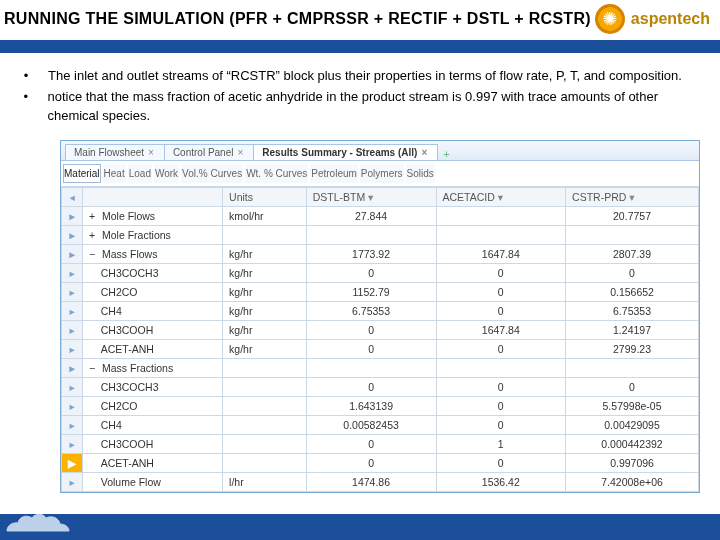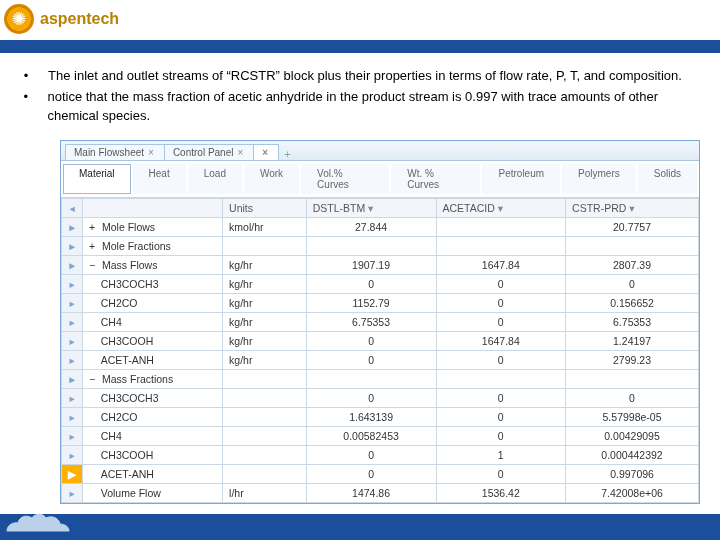--- a/index.html
+++ b/index.html
@@ -60,21 +60,21 @@
   .wtab.active { background:#fff; font-weight:600; color:#333; }
   .wtab .x { color:#888; font-size:10px; cursor:pointer; }
   .plus { padding:0 6px; color:#6b8; }
 
   .subtoolbar {
     background:#fff;
     border-bottom:1px solid #c9d8e8;
     padding:3px 2px; display:flex; gap:2px;
   }
   .stab {
-    padding:3px 15px; font-size:10px; color:#666;
+    padding:3px 0; font-size:10px; color:#666;
     border:1px solid transparent;
     background:#f5f8fc;
   }
   .stab:first-child { background:#fff; border:1px solid #9fb9d6; color:#222; }
 
   .grid-wrap { background:#fff; }
   table { border-collapse: collapse; width:100%; font-size:10.5px; }
   th, td {
     border:1px solid #cdd8e5;
     padding:3px 6px;
@@ -104,20 +104,21 @@
     position:absolute; bottom:2px; left:2px;
     width:80px; height:32px;
     opacity:.9;
   }
   .flourish svg path { stroke:#cfdef2; fill:#cfdef2; }
 </style>
 </head>
 <body>
 
 <div class="title-bar">
+  <div class="title-text">RUNNING THE SIMULATION (PFR + CMPRSSR + RECTIF + DSTL + RCSTR)</div>
   <div class="logo">
     <div class="logo-badge">✺</div>
     <div class="logo-text">aspentech</div>
   </div>
 </div>
 <div class="blue-strip"></div>
 
 <div class="content">
   <ul>
     <li>
@@ -135,20 +136,21 @@
   <div class="tabstrip">
     <div class="wtab">
       <span>Main Flowsheet</span>
         <span class="x">×</span>
     </div>
     <div class="wtab">
       <span>Control Panel</span>
         <span class="x">×</span>
     </div>
     <div class="wtab active">
+      <span>Results Summary - Streams (All)</span>
         <span class="x">×</span>
     </div>
     <div class="plus">+</div>
   </div>
 
   <div class="subtoolbar">
     <div class="stab">Material</div>
     <div class="stab">Heat</div>
     <div class="stab">Load</div>
     <div class="stab">Work</div>
@@ -185,21 +187,21 @@
             <td><span class="exp">+</span> Mole Fractions</td>
             <td></td>
             <td class="num"></td>
             <td class="num"></td>
             <td class="num"></td>
           </tr>
           <tr class="section-row">
             <td class="row-handle">▸</td>
             <td><span class="exp">−</span> Mass Flows</td>
             <td>kg/hr</td>
-            <td class="num">1907.19</td>
+            <td class="num">1773.92</td>
             <td class="num">1647.84</td>
             <td class="num">2807.39</td>
           </tr>
           <tr>
             <td class="row-handle">▸</td>
             <td>&nbsp;&nbsp;&nbsp;&nbsp;CH3COCH3</td>
             <td>kg/hr</td>
             <td class="num">0</td>
             <td class="num">0</td>
             <td class="num">0</td>

